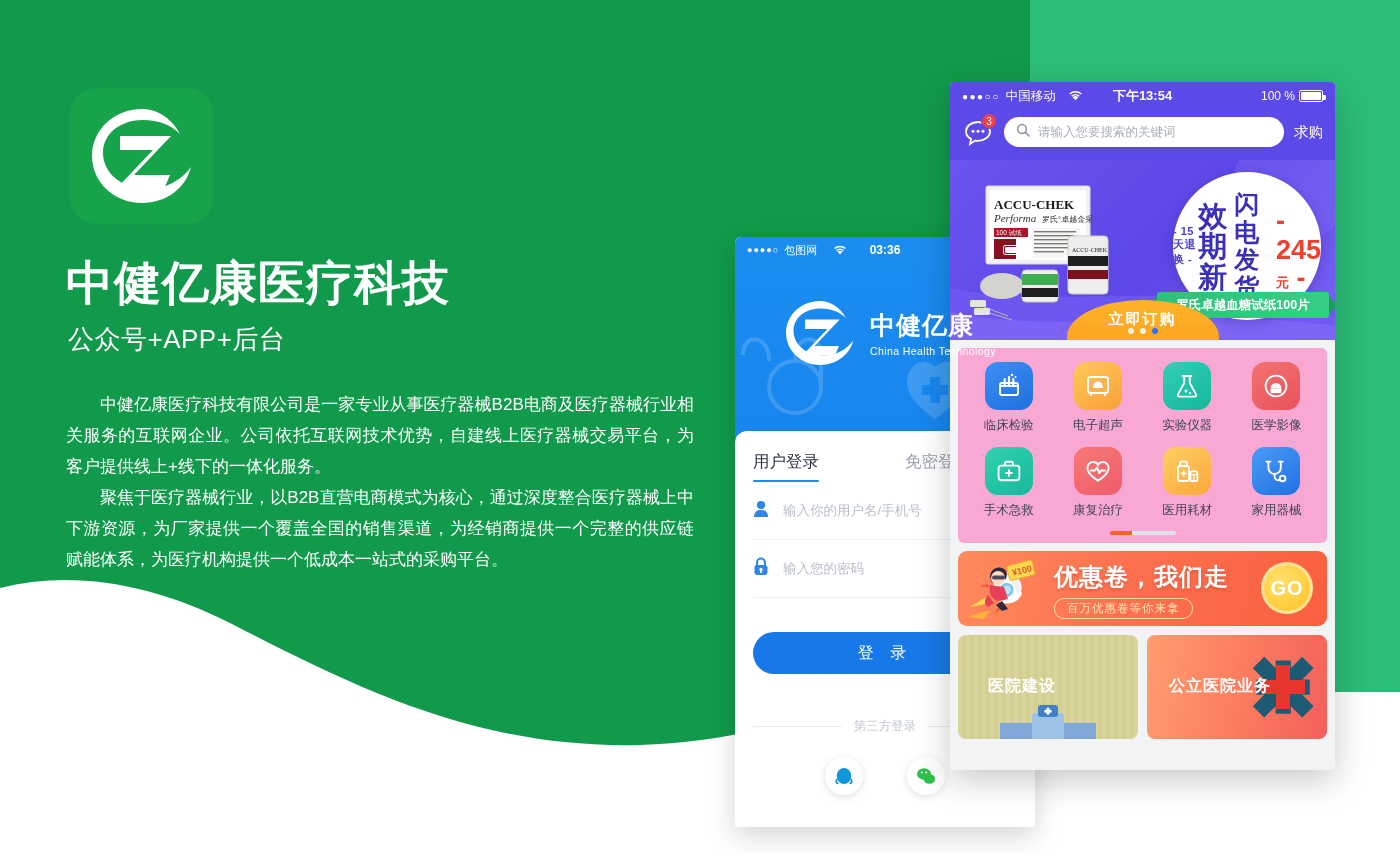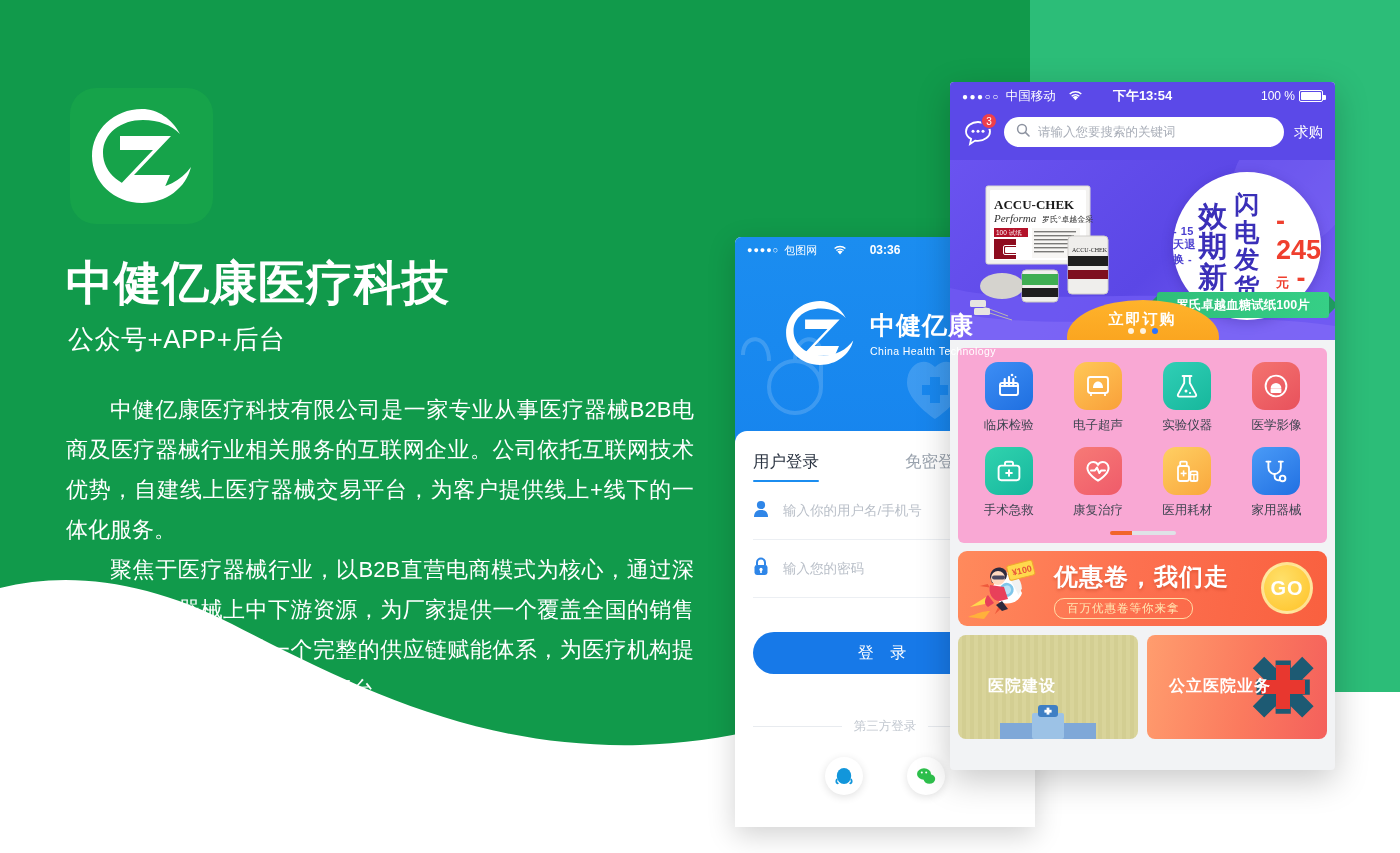--- a/index.html
+++ b/index.html
@@ -31,21 +31,21 @@
     position:absolute; left:66px; top:252px;
     font-size:47px; font-weight:bold; color:#ffffff; letter-spacing:1px;
     white-space:nowrap;
   }
   .subhead {
     position:absolute; left:68px; top:322px;
     font-size:26px; color:#ffffff; letter-spacing:0.5px; white-space:nowrap;
   }
   .bodytext {
     position:absolute; left:66px; top:390px; width:628px;
-    font-size:22px; line-height:1.82; color:#ffffff; text-align:justify;
+    font-size:17px; line-height:1.82; color:#ffffff; text-align:justify;
   }
   .bodytext p { text-indent:2em; }
   .bodytext p + p { margin-top:0px; }
 
   
   .phone-login {
     position:absolute; left:735px; top:237px; width:300px; height:590px;
     background:#ffffff; border-radius:6px 6px 0 0;
     box-shadow:0 8px 28px rgba(0,0,0,0.18);
     overflow:hidden;

